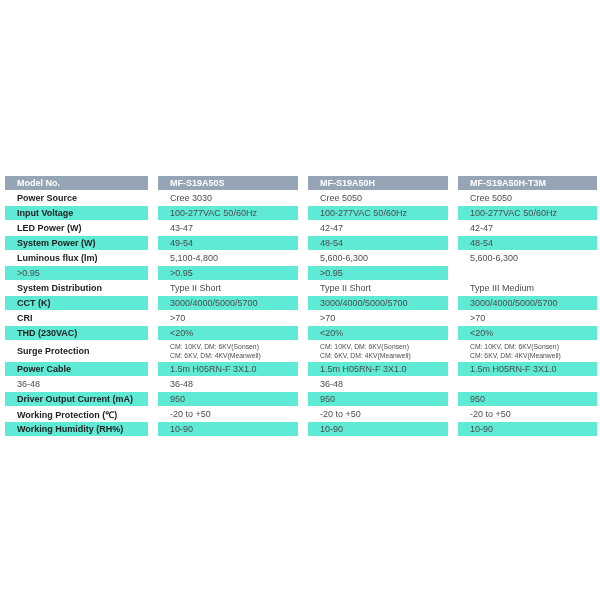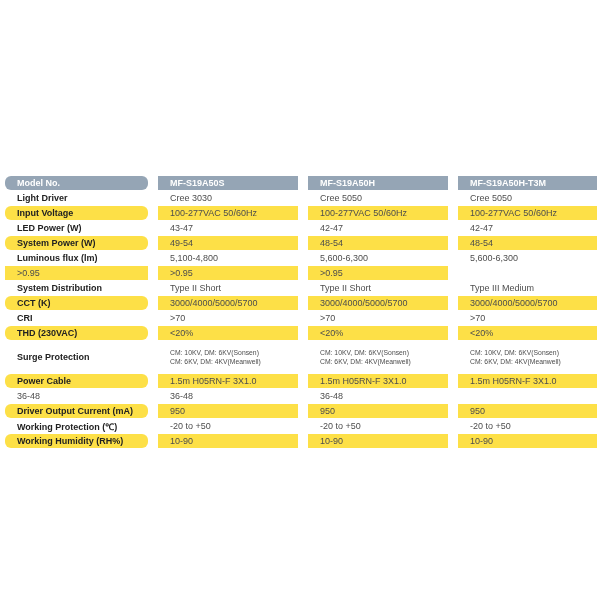--- a/index.html
+++ b/index.html
@@ -31,29 +31,28 @@
     box-sizing:border-box;
     white-space:nowrap;
     overflow:hidden;
   }
   .row.header > div{
     background:#95a5b5;
     color:#ffffff;
     font-weight:bold;
   }
   .row.stripe > div{
-    background:#fde047;
+    background:#5eead4;
   }
   .row .label{
     font-weight:bold;
     color:#222222;
-    border-radius:6px;
   }
   .row.small > div{
-    height:32px;
+    height:20px;
   }
   .row.small .val{
     font-size:6.8px;
     line-height:1.35;
     white-space:pre-line;
     align-items:center;
   }
 </style>
 </head>
 <body>
@@ -61,21 +60,21 @@
 <div class="spec-table">
 
   <div class="row header">
     <div class="label">Model No.</div>
     <div>MF-S19A50S</div>
     <div>MF-S19A50H</div>
     <div>MF-S19A50H-T3M</div>
   </div>
 
   <div class="row">
-    <div class="label">Light Driver</div>
+    <div class="label">Power Source</div>
     <div class="val">Cree 3030</div>
     <div class="val">Cree 5050</div>
     <div class="val">Cree 5050</div>
   </div>
 
   <div class="row stripe">
     <div class="label">Input Voltage</div>
     <div class="val">100-277VAC 50/60Hz</div>
     <div class="val">100-277VAC 50/60Hz</div>
     <div class="val">100-277VAC 50/60Hz</div>

